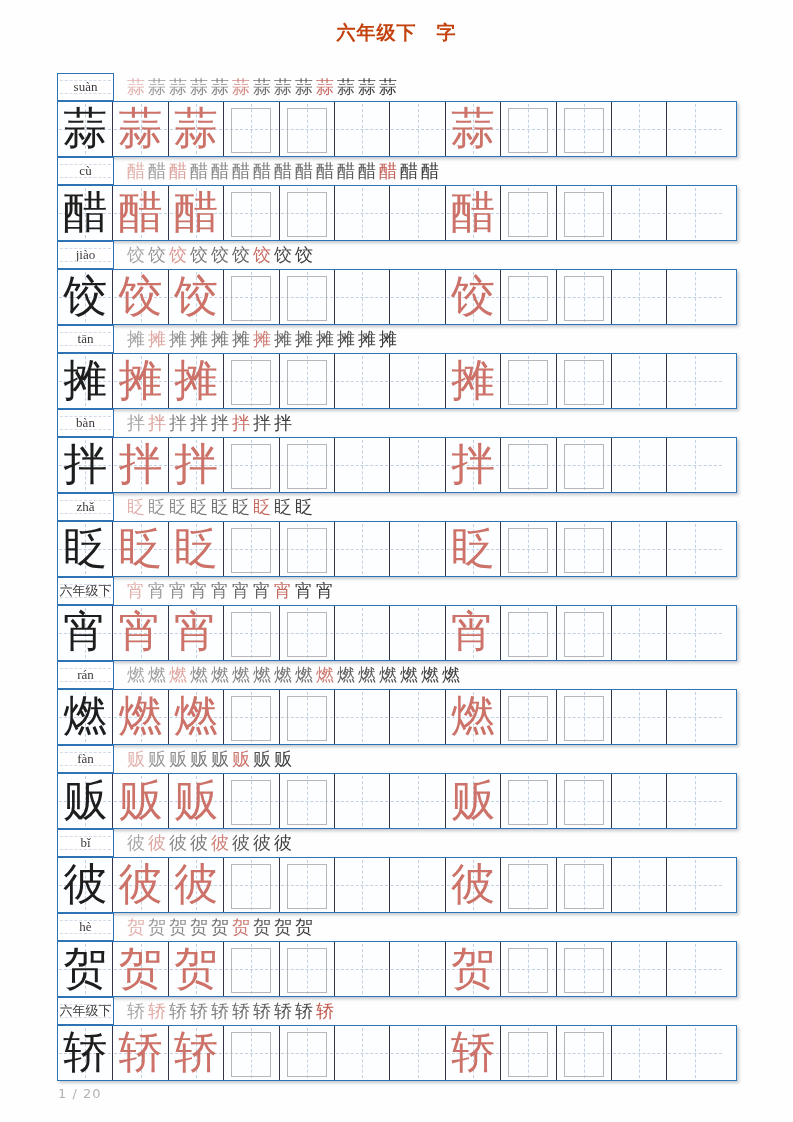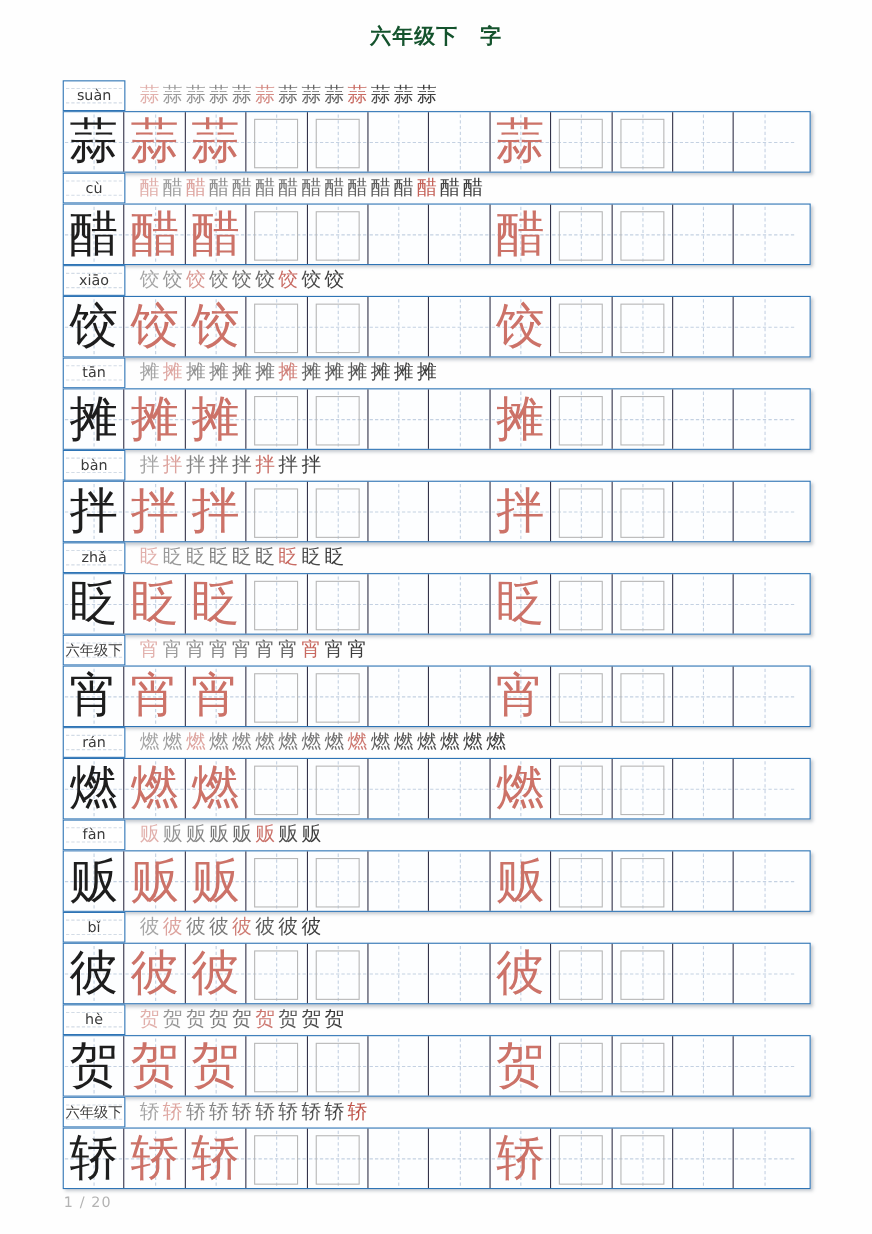--- a/index.html
+++ b/index.html
@@ -4,25 +4,25 @@
 <style>
   html,body{margin:0;padding:0;}
   body{
     width:793px;height:1122px;background:#ffffff;
     font-family:"DejaVu Sans","Liberation Sans",sans-serif;
     position:relative;overflow:hidden;
   }
   .page{position:absolute;inset:0;background:#fefefe;}
   .page-title{
     position:absolute;top:20px;left:0;width:100%;
-    text-align:center;font-size:19px;font-weight:bold;color:#14532d;
+    text-align:center;font-size:19px;font-weight:bold;color:#c2410c;
     letter-spacing:1px;
   }
   .sheet{position:absolute;top:73px;left:57px;width:680px;}
-  .group{height:84px;}
+  .group{height:84px;font-family:Liberation Serif, serif;}
   
   .strip{height:28px;display:flex;align-items:stretch;}
   .pinyin-box{
     width:57px;box-sizing:border-box;flex:0 0 57px;
     border:1.5px solid #2e74b5;background:#ffffff;
     display:flex;align-items:center;justify-content:center;
     font-size:13px;color:#3a3a3a;position:relative;
   }
   .pinyin-box::before,.pinyin-box::after{
     content:"";position:absolute;left:2px;right:2px;height:0;
@@ -171,21 +171,21 @@
           </div>
           <div class="cell">
             <div class="inner-box"></div>
           </div>
           <div class="cell"></div>
           <div class="cell"></div>
         </div>
       </div>
       <div class="group">
         <div class="strip">
-          <div class="pinyin-box">xiāo</div>
+          <div class="pinyin-box">jiào</div>
           <div class="strokes">
             <span style="opacity: 0.45;">饺</span>
             <span style="opacity: 0.52;">饺</span>
             <span class="red" style="opacity: 0.59;">饺</span>
             <span style="opacity: 0.66;">饺</span>
             <span style="opacity: 0.73;">饺</span>
             <span style="opacity: 0.79;">饺</span>
             <span class="red" style="opacity: 0.86;">饺</span>
             <span style="opacity: 0.93;">饺</span>
             <span style="opacity: 1;">饺</span>

